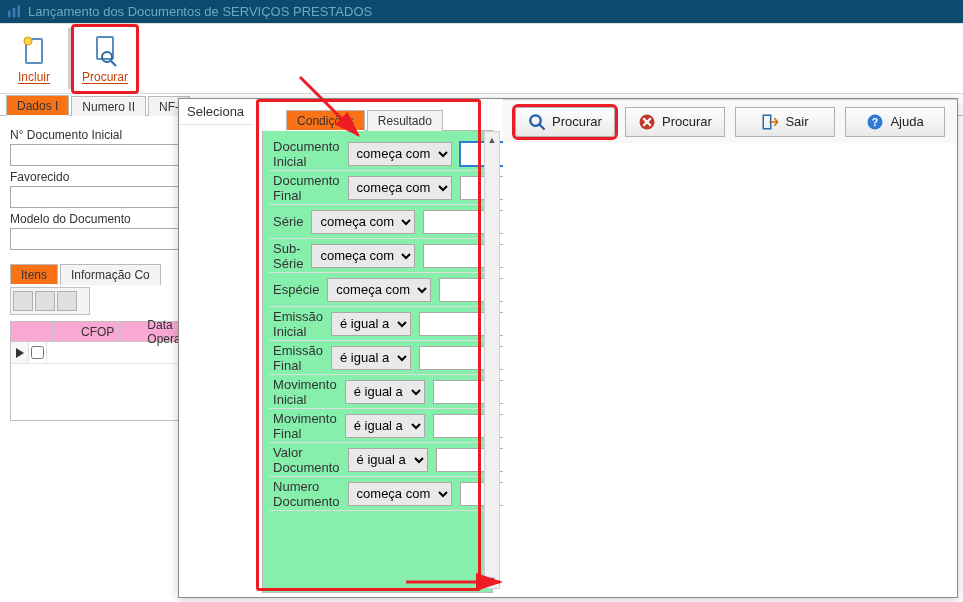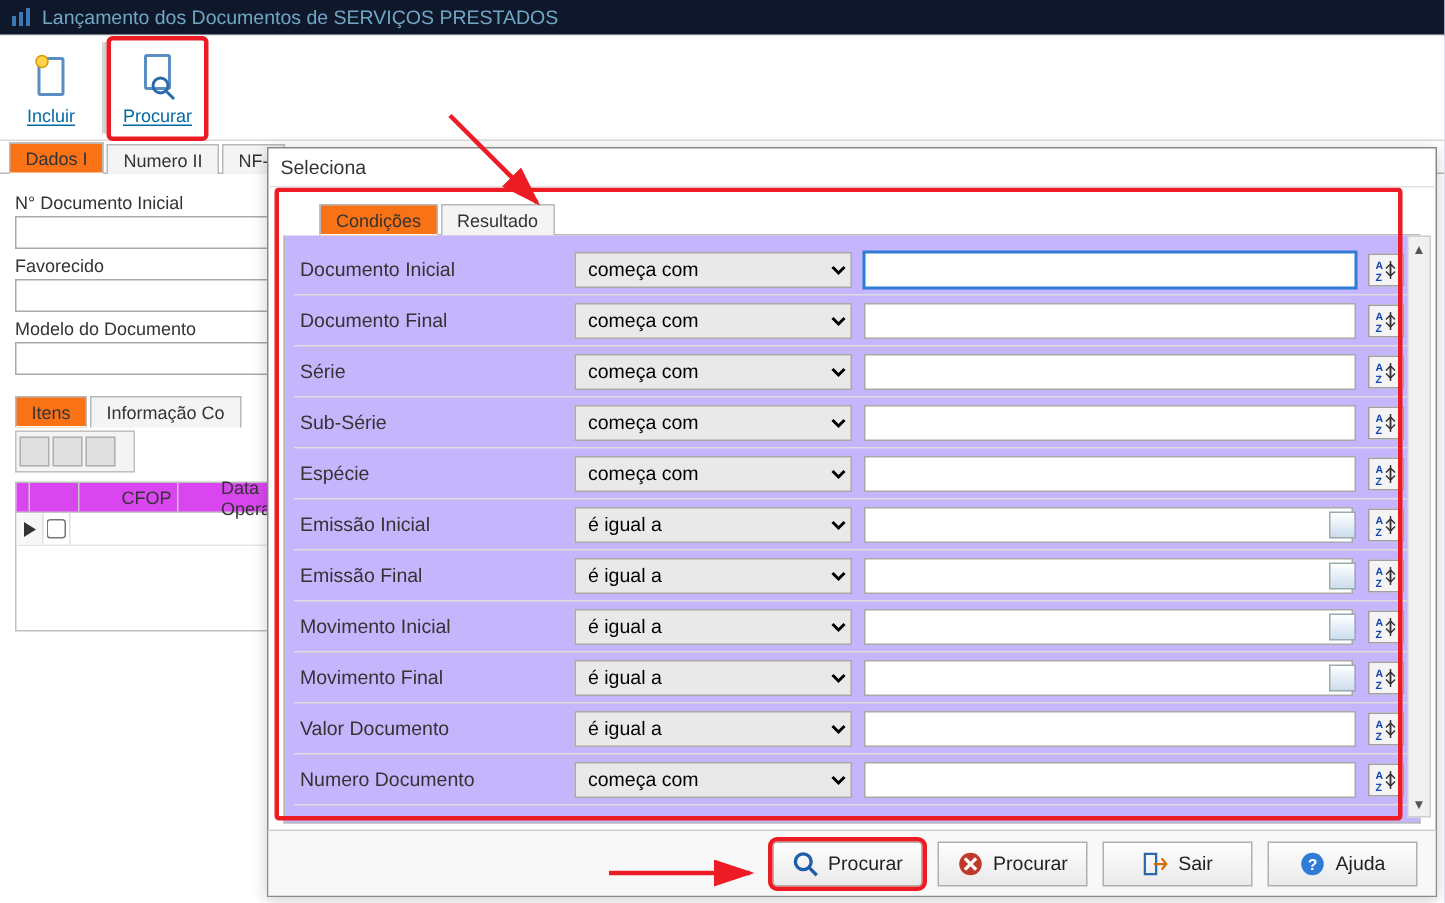--- a/index.html
+++ b/index.html
@@ -8,21 +8,21 @@
     font-size: 12px;
     background: #f0f0f0;
     width: 963px;
     height: 602px;
     overflow: hidden;
     position: relative;
   }
   
   .titlebar {
     height: 24px;
-    background: #0f172a;
+    background: #0c4a6e;
     display: flex;
     align-items: center;
     padding: 0 6px;
     border-bottom: 1px solid #e3e3e3;
   }
   .titlebar .app-icon {
     width: 16px; height: 16px;
     margin-right: 6px;
   }
   .titlebar .title-text {
@@ -46,21 +46,21 @@
   }
   .tool-btn {
     width: 68px;
     height: 70px;
     display: flex;
     flex-direction: column;
     align-items: center;
     justify-content: center;
     gap: 3px;
     cursor: pointer;
-    color: #0369a1;
+    color: #c2410c;
   }
   .tool-btn.disabled { color: #a0a0a0; cursor: default; }
   .tool-btn .tool-ico { width: 32px; height: 32px; }
   .tool-btn .tool-label { font-size: 12px; text-decoration: underline; text-underline-offset: 2px; }
   .tool-btn-highlight {
     border: 3px solid #ed1c24;
     border-radius: 4px;
   }
   
   .tab-strip {
@@ -133,21 +133,21 @@
   }
   .grid-shell {
     margin-top: 6px;
     border: 1px solid #c0c0c0;
     width: 170px;
     height: 100px;
     background: #fff;
   }
   .grid-header {
     display: flex;
-    background: #d946ef;
+    background: #f9a8d4;
     border-bottom: 1px solid #c9c9c9;
     height: 20px;
     font-size: 12px;
     color: #333;
     gap: 24px;
   }
   .grid-header div {
     border-right: 1px solid #c9c9c9;
     padding: 2px 4px;
     display:flex; align-items:center;
@@ -172,21 +172,21 @@
   .dialog {
     position: absolute;
     left: 178px;
     top: 98px;
     width: 780px;
     height: 500px;
     background: #fff;
     border: 1px solid #8a8a8a;
     box-shadow: 0 2px 10px rgba(0,0,0,.2);
     display: flex;
-    flex-direction: column;
+    flex-direction: row;
   }
   .dialog-title {
     height: 26px;
     display: flex;
     align-items: center;
     padding: 0 8px;
     font-size: 13px;
     color: #333;
     border-bottom: 1px solid #e3e3e3;
   }
@@ -199,21 +199,21 @@
   .dialog-inner-tabs {
     display: flex;
     border-bottom: 1px solid #b9b9b9;
     margin-left: 24px;
   }
   .dialog-panel {
     border: 1px solid #b9b9b9;
     border-top: none;
     padding: 6px 6px 6px 6px;
     height: calc(100% - 22px);
-    background: #c4b5fd;
+    background: #86efac;
     position: relative;
   }
   .cond-row {
     display: flex;
     align-items: center;
     height: 34px;
     border-bottom: 1px solid #dedede;
     gap: 8px;
     padding: 2px 4px;
   }

